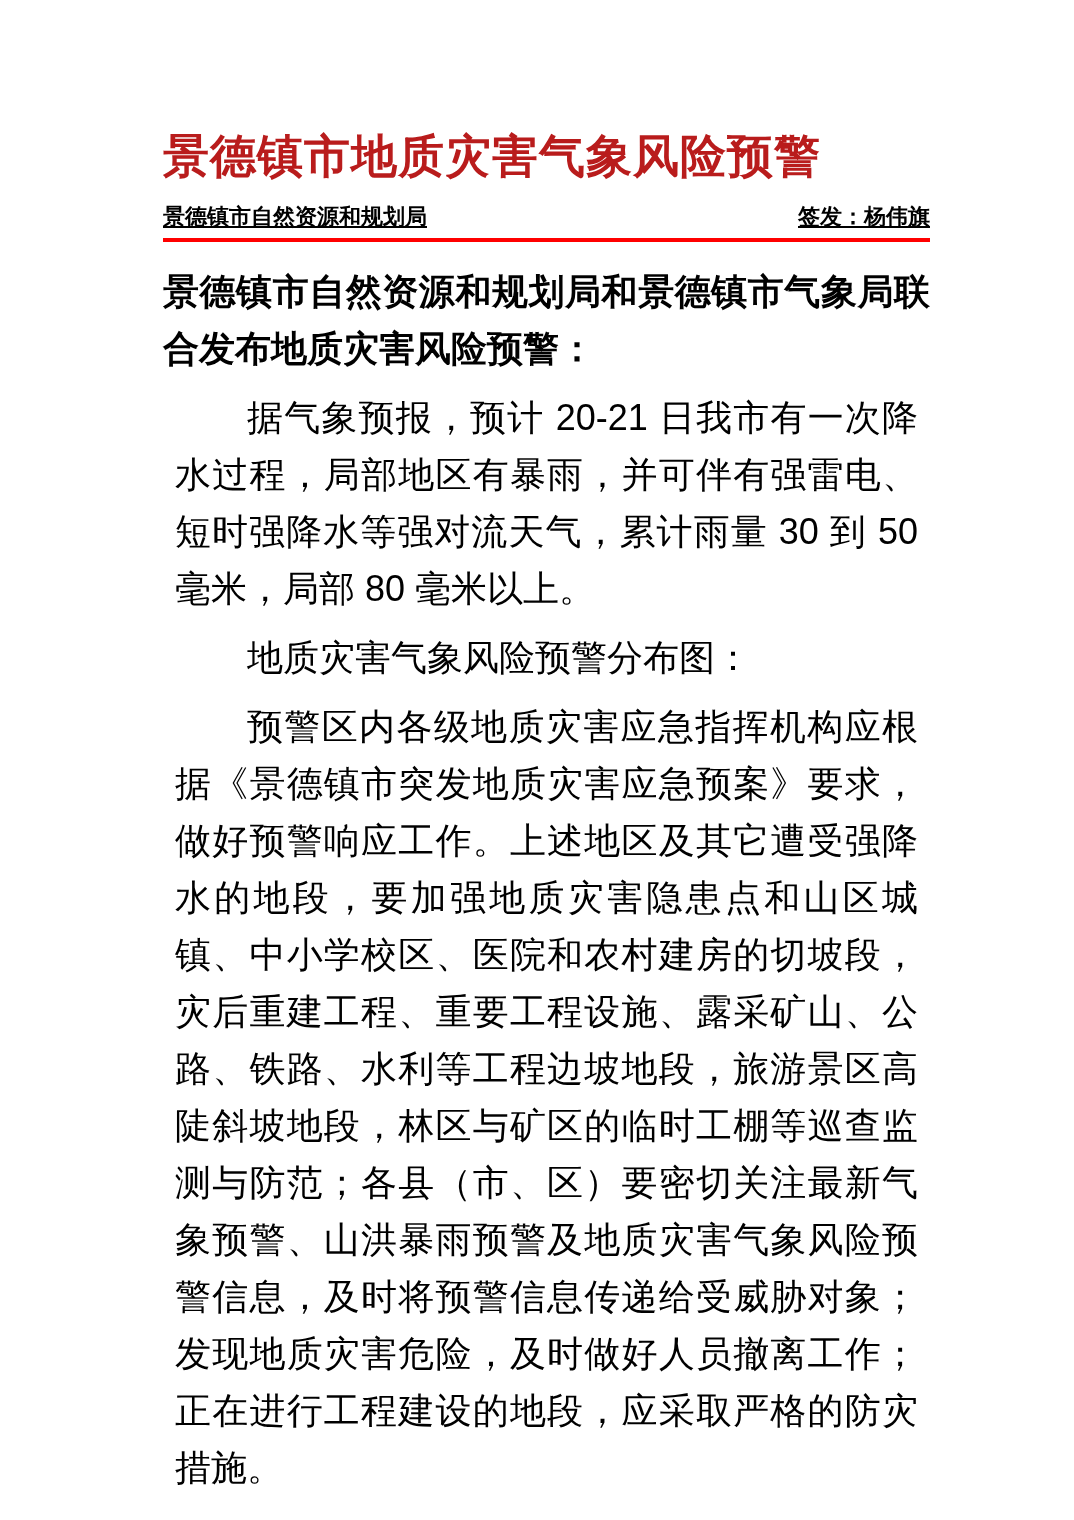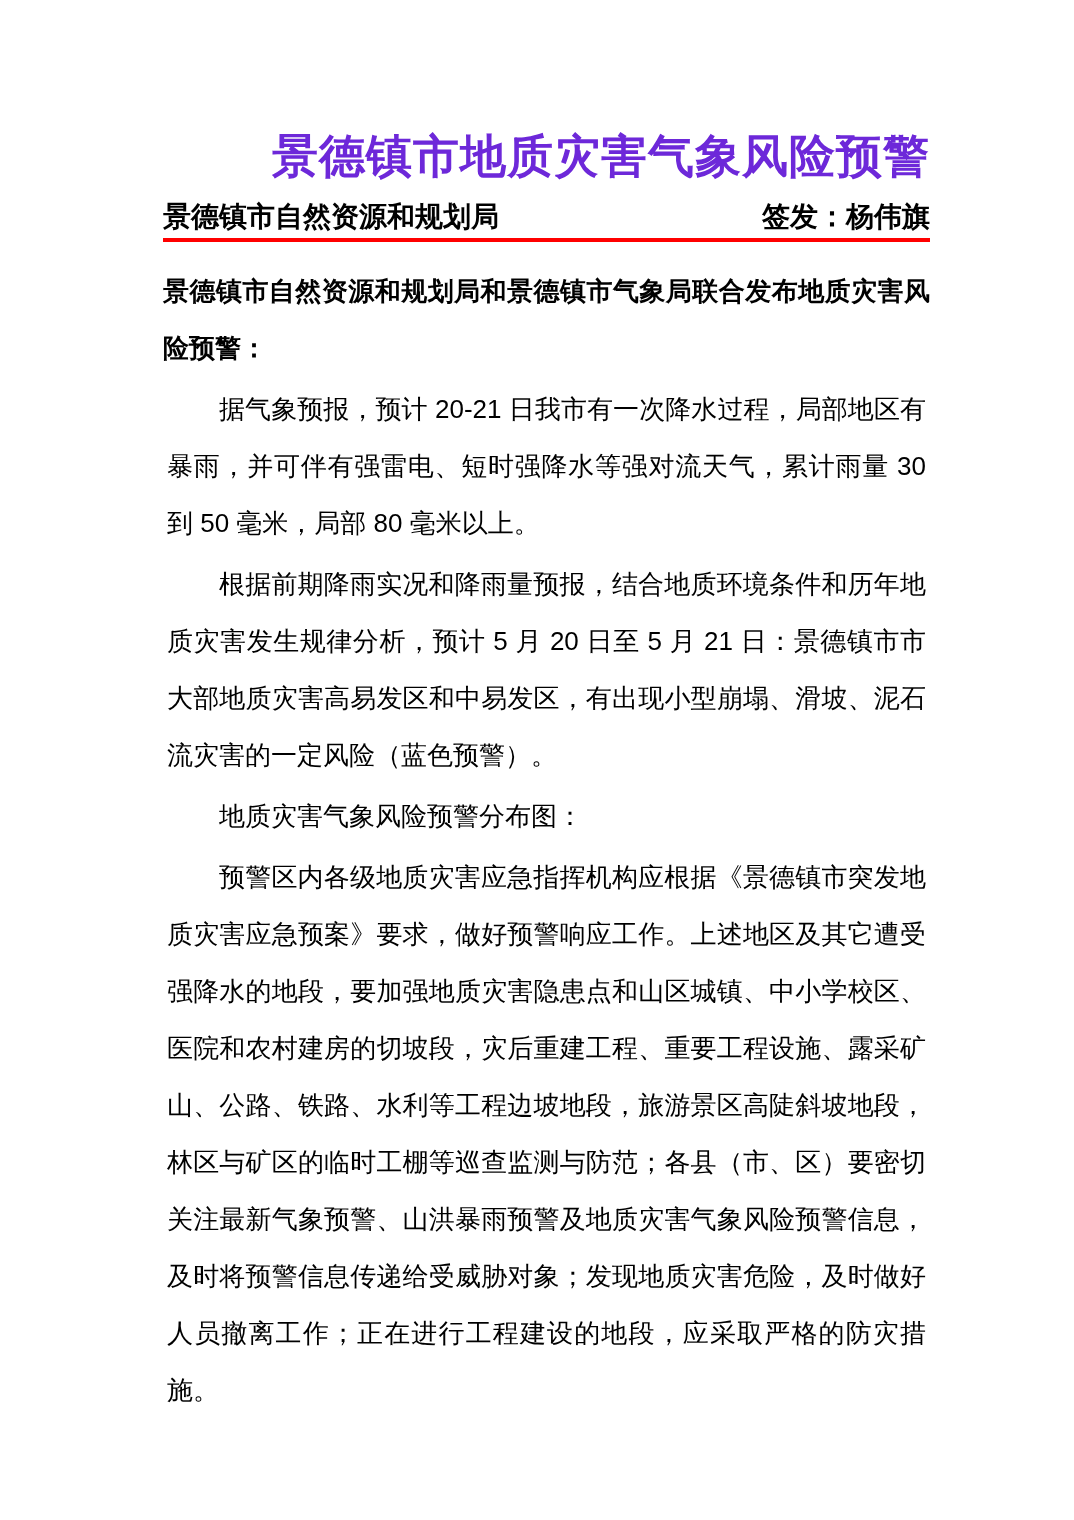--- a/index.html
+++ b/index.html
@@ -19,55 +19,56 @@
     top: 0;
     width: 767px;
   }
   .title {
     margin: 128px 0 16px 0;
     font-family: "Liberation Serif", serif;
     font-weight: bold;
     font-size: 46px;
     line-height: 1.25;
     letter-spacing: 1px;
-    text-align: right;
-    color: #6d28d9;
+    text-align: left;
+    color: #b91c1c;
     white-space: nowrap;
   }
   .masthead {
     font-weight: bold;
-    font-size: 28px;
+    font-size: 22px;
     line-height: 29px;
+    text-decoration: underline;
   }
   .mast-row {
     display: grid;
     grid-template-columns: 1fr auto 1fr;
     align-items: baseline;
   }
   .mast-left   { justify-self: start; text-align: left; }
   .mast-center { justify-self: center; text-align: center; }
   .mast-right  { justify-self: end; text-align: center; }
   .red-rule {
     height: 4px;
     background: #FF0000;
     margin-top: 7px;
     border: none;
   }
   .body {
     margin-top: 21px;
-    font-size: 26px;
+    font-size: 36px;
     line-height: 57px;
     text-align: justify;
   }
   .lead {
     margin: 0;
     font-weight: bold;
   }
   .para {
-    margin: 4px;
+    margin: 12px;
     text-indent: 2em;
   }
 </style>
 </head>
 <body>
 
 <div class="page">
   <div class="content">
 
     <h1 class="title">景德镇市地质灾害气象风险预警</h1>
@@ -78,19 +79,18 @@
         <span class="mast-center"></span>
         <span class="mast-right"><span>签发：</span><span>杨伟旗</span></span>
       </div>
     </div>
 
     <div class="red-rule"></div>
 
     <div class="body">
       <p class="lead">景德镇市自然资源和规划局和景德镇市气象局联合发布地质灾害风险预警：</p>
       <p class="para">据气象预报，预计 20-21 日我市有一次降水过程，局部地区有暴雨，并可伴有强雷电、短时强降水等强对流天气，累计雨量 30 到 50 毫米，局部 80 毫米以上。</p>
-      <p class="para">根据前期降雨实况和降雨量预报，结合地质环境条件和历年地质灾害发生规律分析，预计 5 月 20 日至 5 月 21 日：景德镇市市大部地质灾害高易发区和中易发区，有出现小型崩塌、滑坡、泥石流灾害的一定风险（蓝色预警）。</p>
       <p class="para">地质灾害气象风险预警分布图：</p>
       <p class="para">预警区内各级地质灾害应急指挥机构应根据《景德镇市突发地质灾害应急预案》要求，做好预警响应工作。上述地区及其它遭受强降水的地段，要加强地质灾害隐患点和山区城镇、中小学校区、医院和农村建房的切坡段，灾后重建工程、重要工程设施、露采矿山、公路、铁路、水利等工程边坡地段，旅游景区高陡斜坡地段，林区与矿区的临时工棚等巡查监测与防范；各县（市、区）要密切关注最新气象预警、山洪暴雨预警及地质灾害气象风险预警信息，及时将预警信息传递给受威胁对象；发现地质灾害危险，及时做好人员撤离工作；正在进行工程建设的地段，应采取严格的防灾措施。</p>
     </div>
 
   </div>
 </div>
 
 </body></html>

